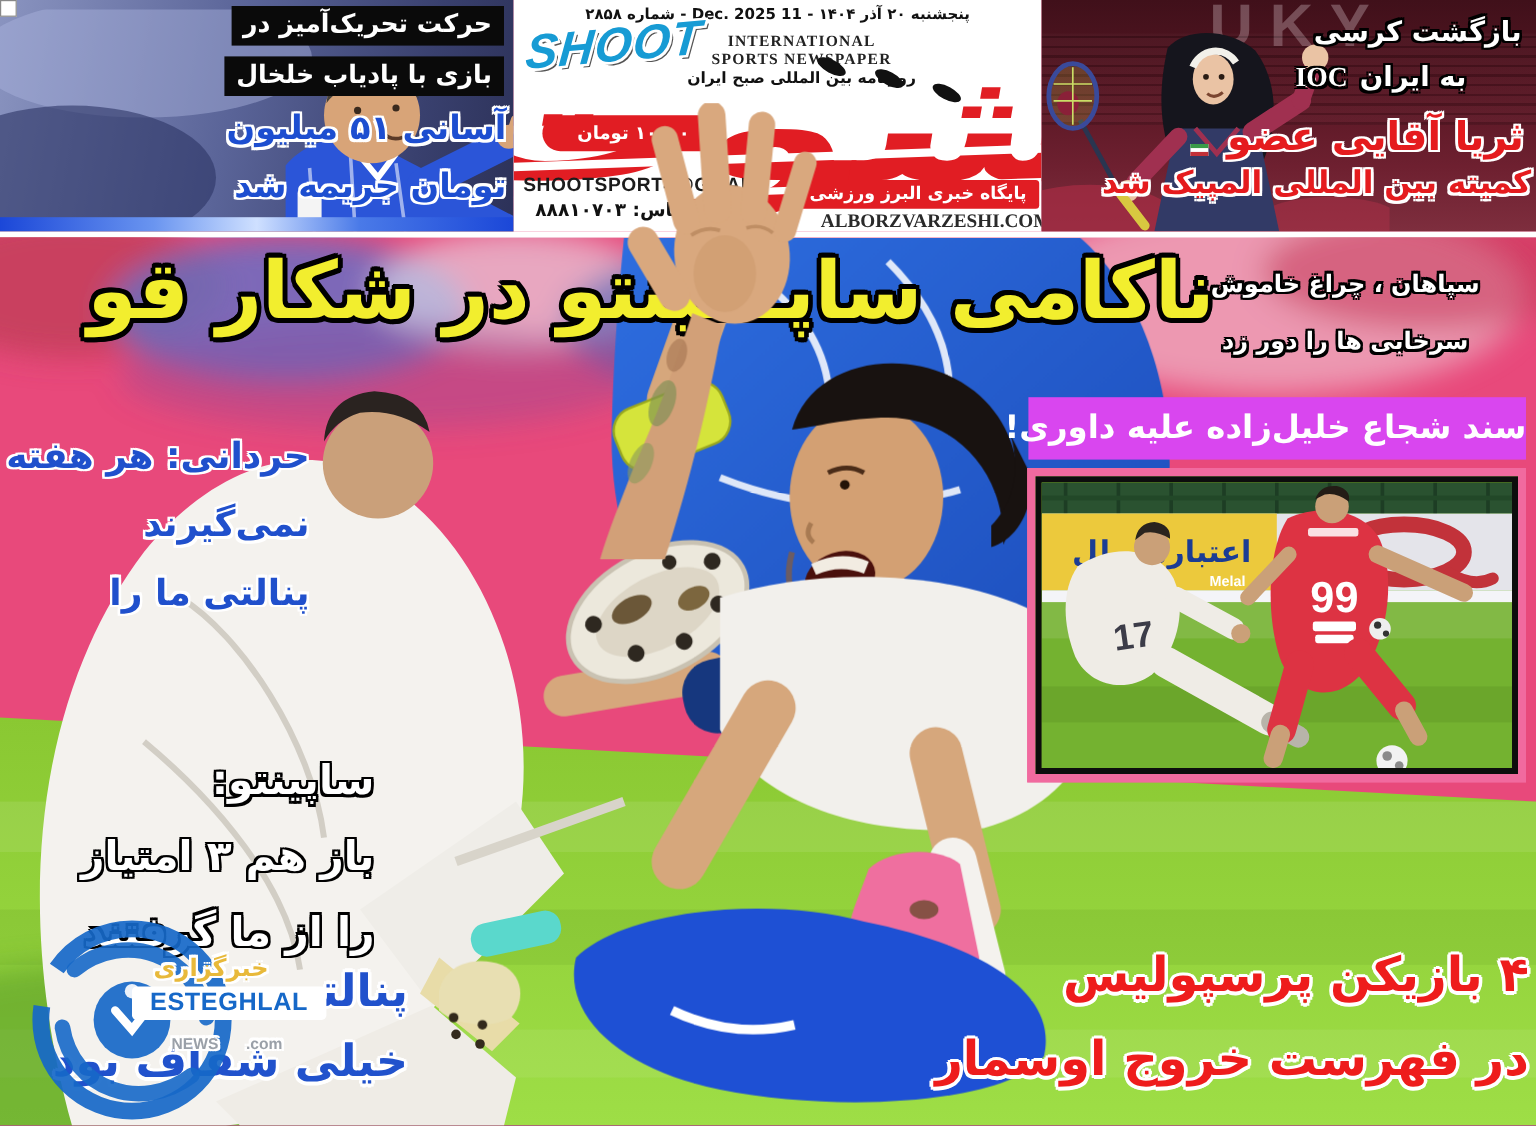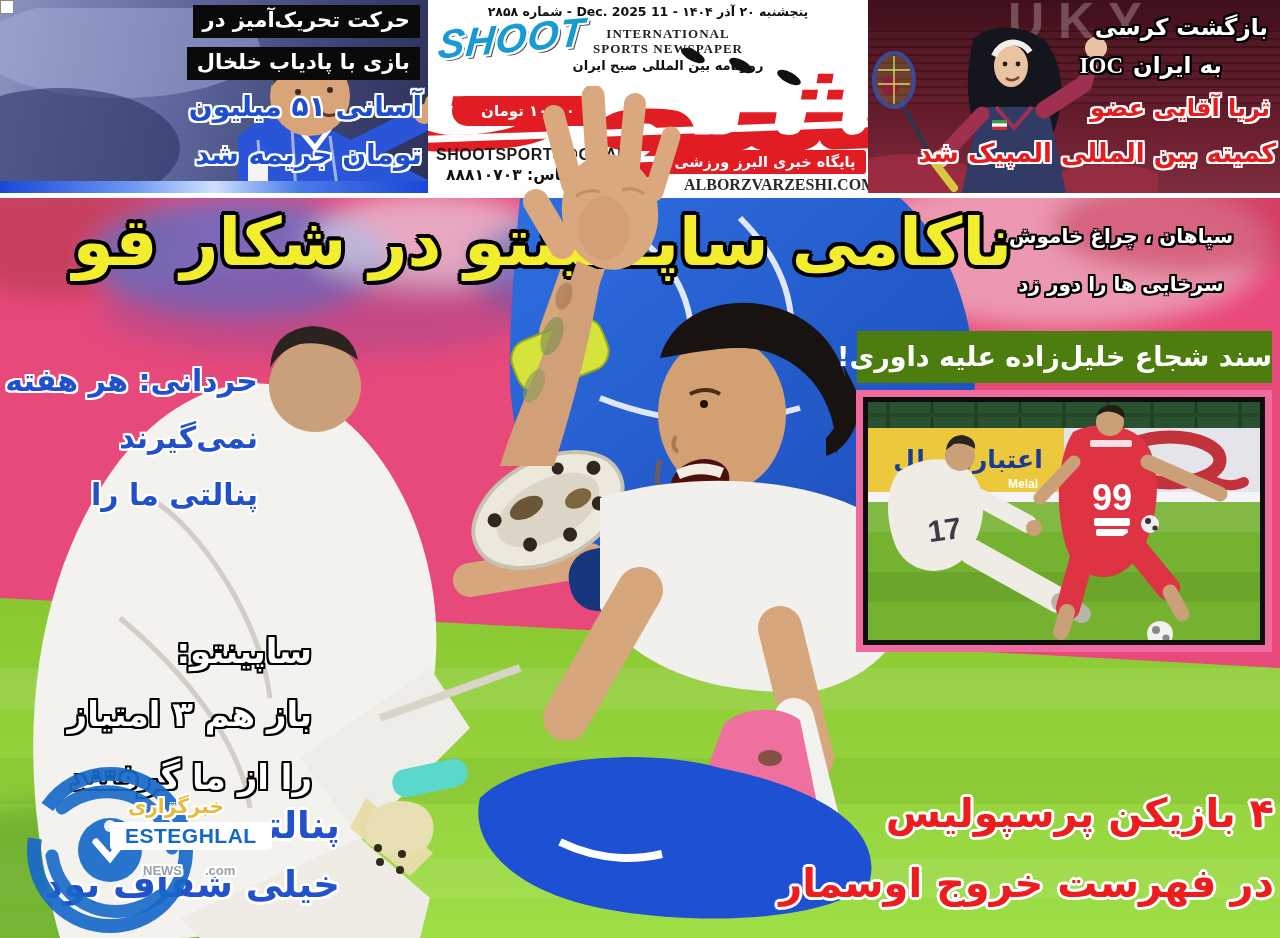--- a/index.html
+++ b/index.html
@@ -55,21 +55,21 @@
   
   #photo{left:0;top:198px;width:1280px;height:740px;z-index:2;}
   
   .headline-yellow{right:268px;top:204px;z-index:40;font-size:66px;font-weight:900;color:#f2ee2e;letter-spacing:-1px;}
   .headline-side{right:4px;top:212px;width:310px;z-index:40;text-align:center;color:#fff;
       font-weight:900;font-size:20px;line-height:48px;}
   
   .left-quote{left:0;top:352px;width:258px;z-index:40;text-align:right;padding-right:4px;
       font-size:30px;line-height:57px;font-weight:900;color:#2050cc;}
   
-  .banner{left:857px;top:331px;width:415px;height:52px;background:#4d7c0f;z-index:30;
+  .banner{left:857px;top:331px;width:415px;height:52px;background:#d946ef;z-index:30;
       color:#fff;font-size:27px;font-weight:900;text-align:center;line-height:52px;}
   .inset{left:856px;top:390px;width:416px;height:262px;z-index:20;background:#f16a9f;padding:0;
       border:7px solid #f16a9f;box-sizing:border-box;}
   .inset-inner{width:100%;height:100%;border:5px solid #0d0d0d;box-sizing:border-box;background:#74b230;overflow:hidden;}
   
   .coach-quote{left:0;top:620px;width:312px;z-index:40;text-align:right;padding-right:6px;
       font-size:34px;line-height:63px;font-weight:900;color:#fff;}
   .penalty-quote{left:0;top:796px;width:340px;z-index:40;text-align:right;padding-right:8px;
       font-size:37px;line-height:59px;font-weight:900;color:#2152cc;}
   .bottom-right{right:6px;top:778px;width:440px;z-index:40;text-align:right;
@@ -168,21 +168,21 @@
         <ellipse cx="22" cy="74" rx="9" ry="10" fill="#8a2038"></ellipse>
         <path d="M10,58 L42,58 M10,72 L42,72 M26,44 L26,92" stroke="#cadd66" stroke-width="1.4"></path>
         <path d="M66,150 L86,176" stroke="#d8c840" stroke-width="8" stroke-linecap="round"></path>
       </g>
     </svg>
     <div class="abs fa nowrap olb2" style="right:12px;top:14px;font-size:23px;font-weight:900;color:#fff;z-index:5;">بازگشت کرسی</div>
     <div class="abs" style="right:58px;top:52px;z-index:5;display:flex;gap:10px;align-items:baseline;">
       <span class="olb2" style="font-size:23px;font-weight:900;color:#fff;font-family:'Liberation Serif',serif;">IOC</span>
       <span class="fa olb2" style="font-size:23px;font-weight:900;color:#fff;">به ایران</span>
     </div>
-    <div class="abs fa red-ol olw2 nowrap" style="right:10px;top:94px;font-size:24px;z-index:5;">ثریا آقایی عضو</div>
+    <div class="abs fa red-ol olw2 nowrap" style="right:10px;top:94px;font-size:33px;z-index:5;">ثریا آقایی عضو</div>
     <div class="abs fa red-ol olw2 nowrap" style="right:4px;top:138px;font-size:26px;z-index:5;">کمیته بین المللی المپیک شد</div>
   </div>
 
   <div class="abs hsep"></div>
 
   <svg class="abs" id="photo" viewBox="0 0 1280 740">
     <defs>
       <filter id="blur12" x="-30%" y="-30%" width="160%" height="160%">
           <feGaussianBlur stdDeviation="12"></feGaussianBlur>
         </filter>

